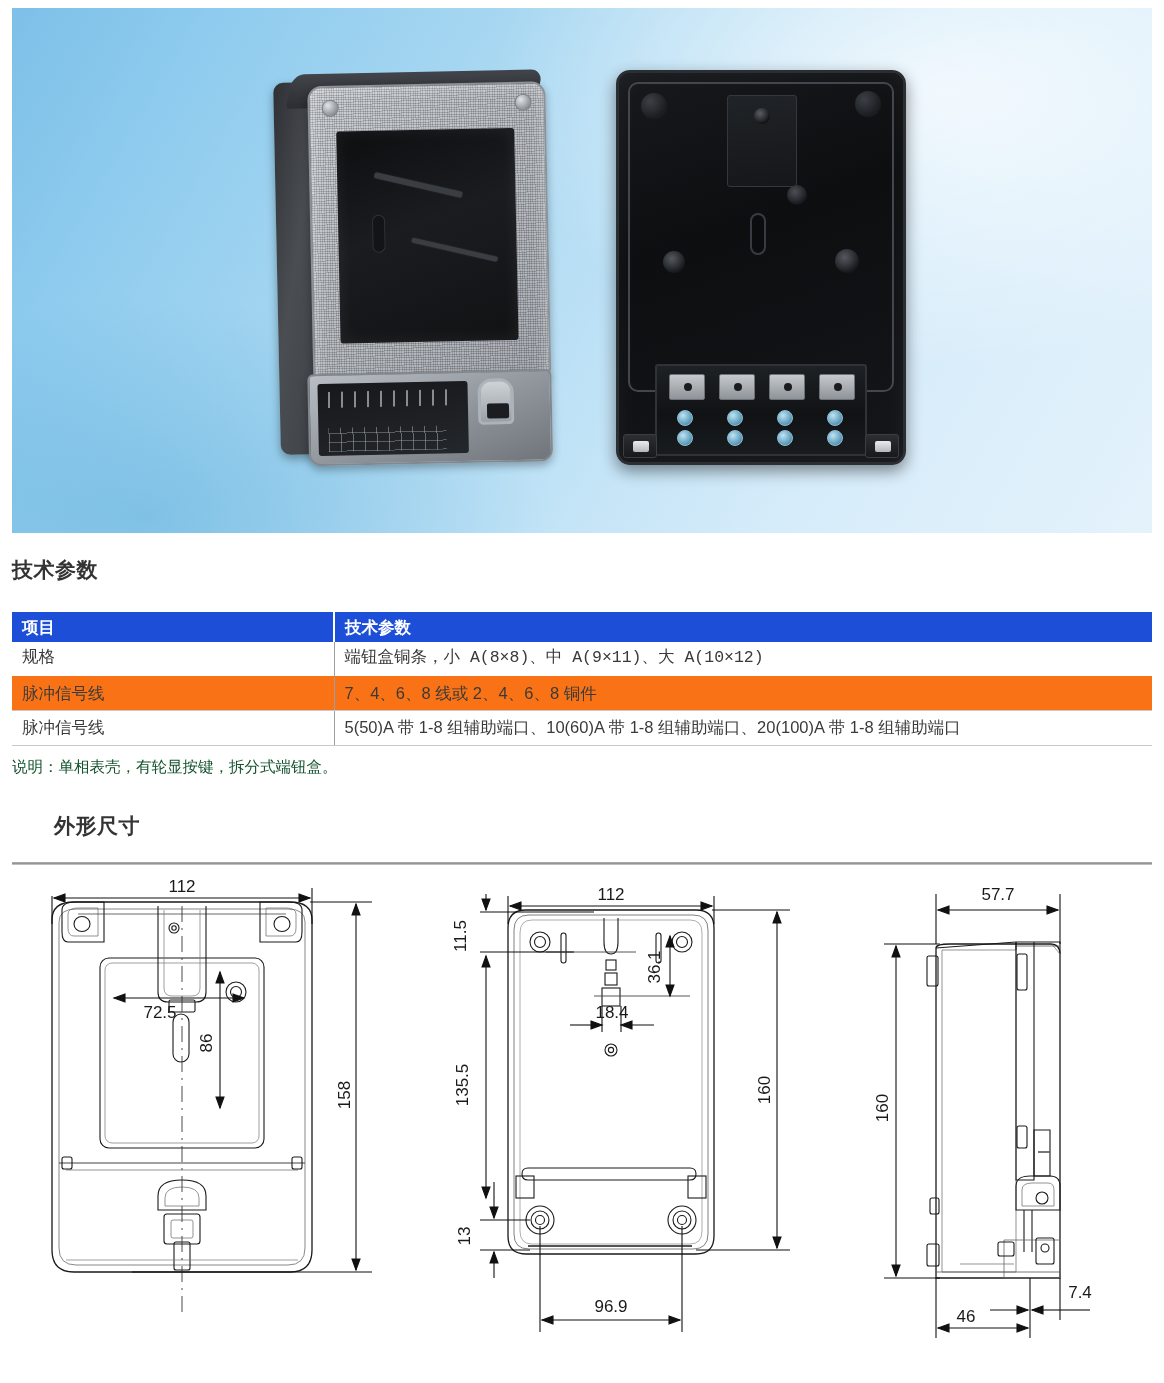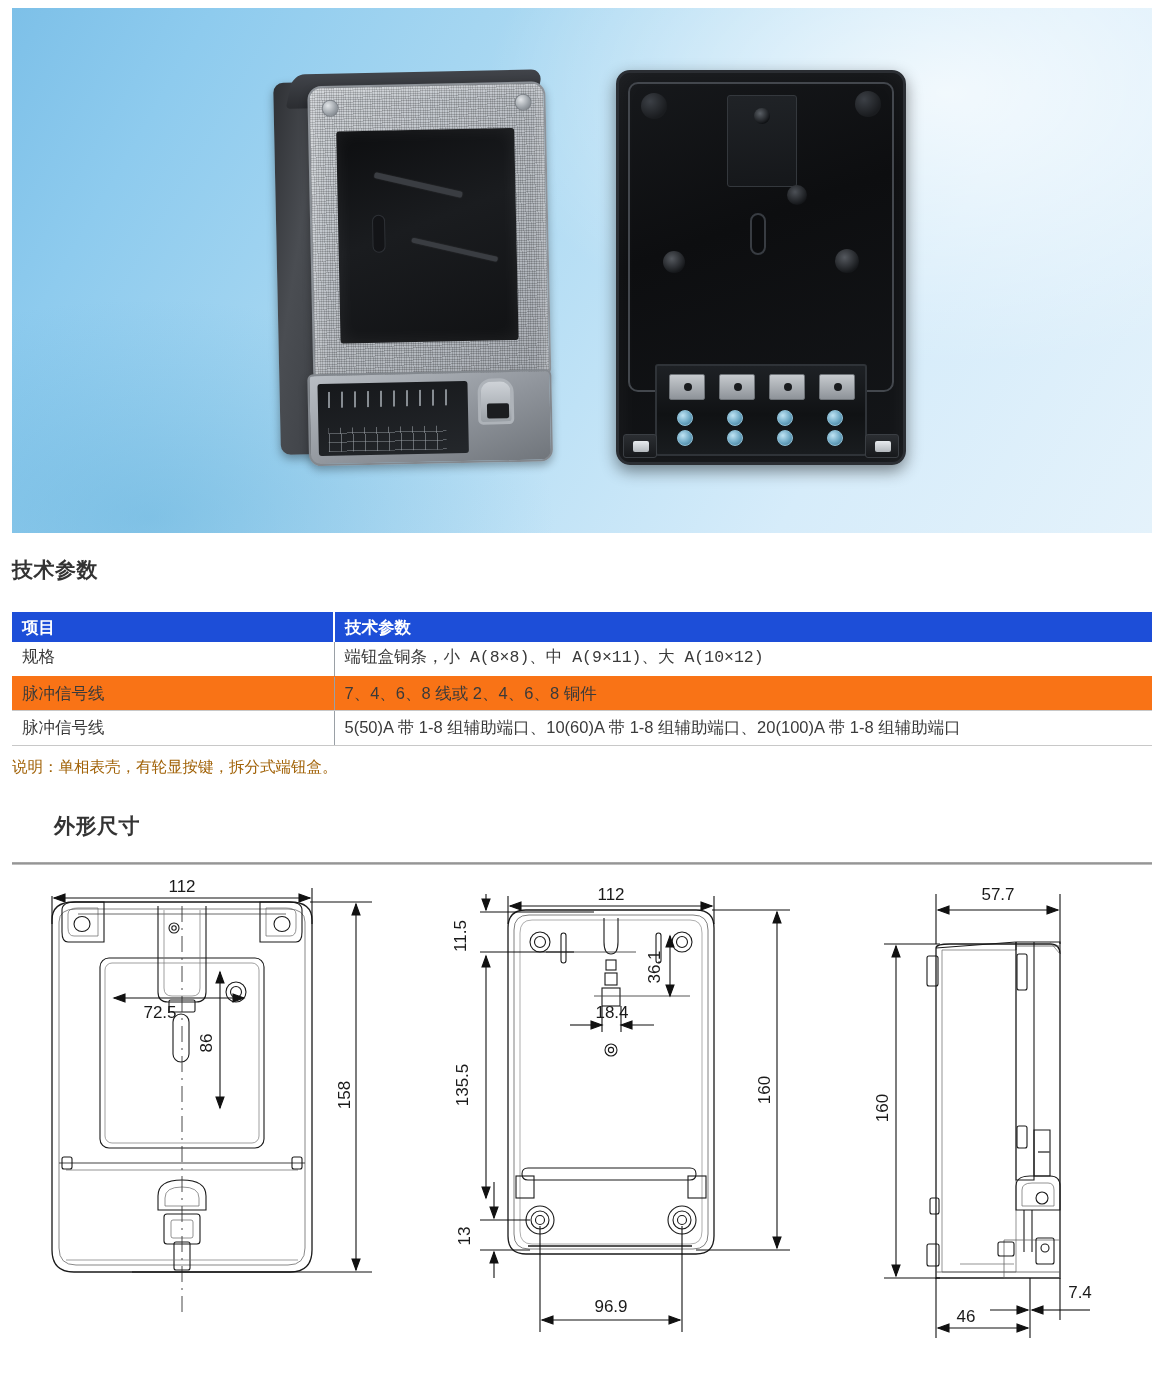--- a/index.html
+++ b/index.html
@@ -235,21 +235,21 @@
   }
   .tbl thead th.c2 { border-left: 2px solid #ffffff; }
   .tbl tbody td { height: 31px; }
   .tbl tbody td.c1 { border-right: 1.5px solid #9aa0a6; width: 322px; }
   .tbl tbody tr.alt td { background:#f97316; }
   .tbl tbody tr td { border-bottom: 1px solid #c8c8c8; }
   .tbl tbody tr:first-child td { border-bottom:1px solid #f97316;font-family:Liberation Mono, monospace; }
 
   .note {
     position:absolute; left:12px; top:757px;
-    font-size:15.5px; color:#a16207;
+    font-size:15.5px; color:#14532d;
   }
 
   
   .rule {
     position:absolute; left:12px; width:1140px; height:3px;
     background: linear-gradient(180deg,#b6b6b6,#8f8f8f 45%,#d2d2d2);
   }
   #rule-top { top: 862px; }
   #rule-bot { top: 1357px; }
 

